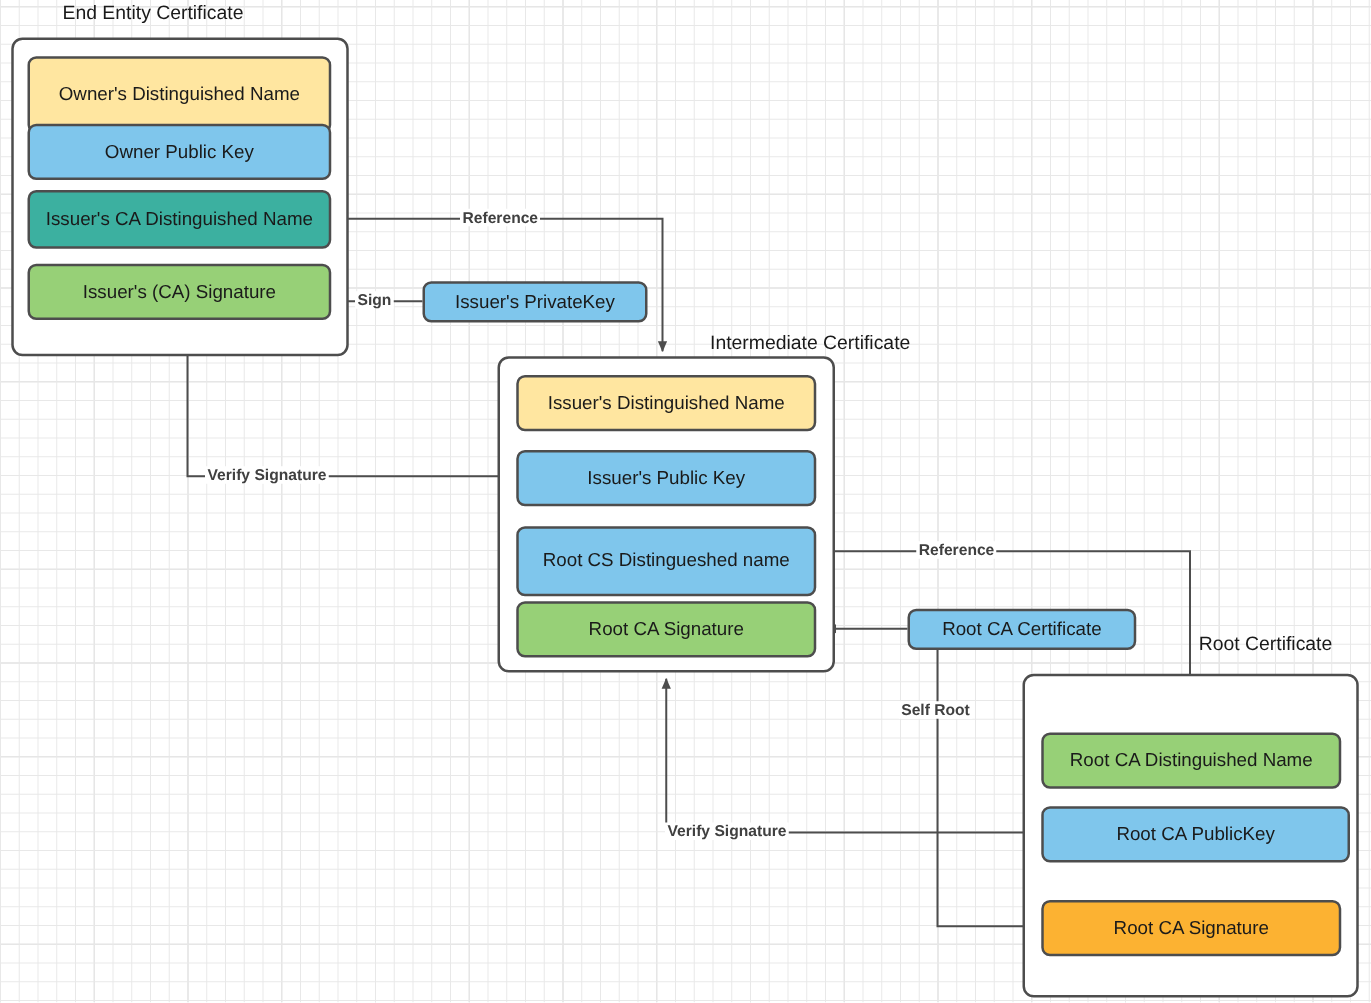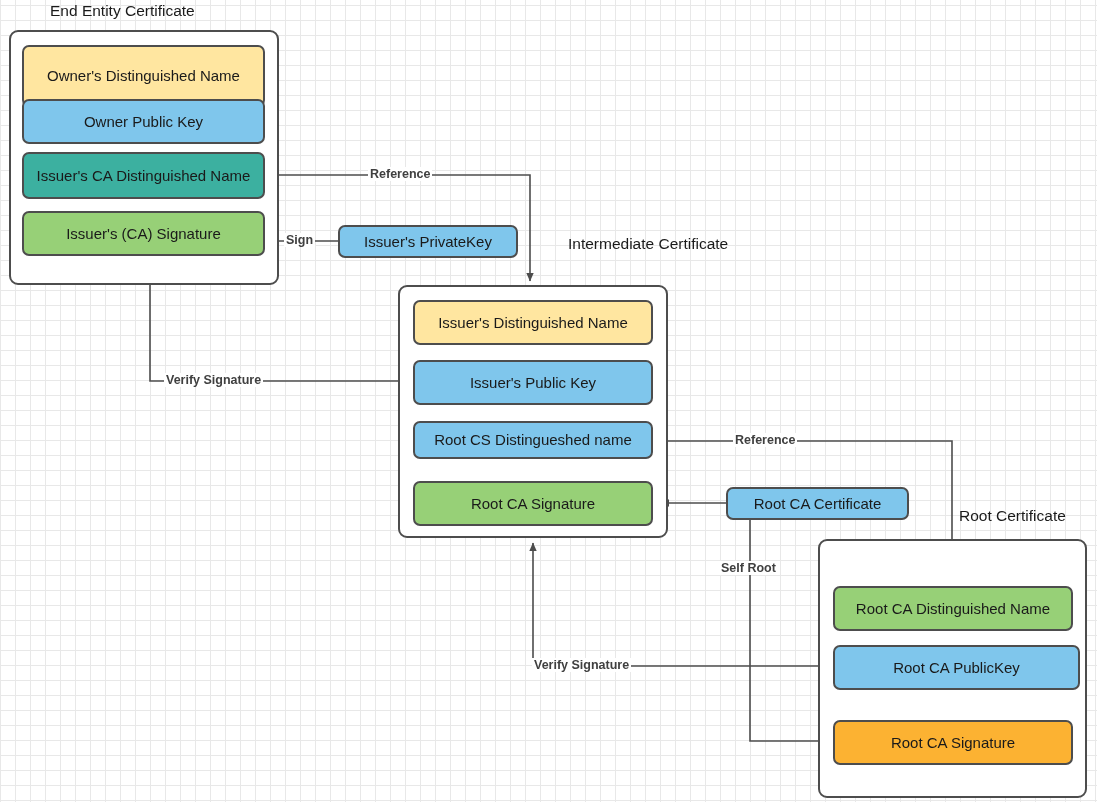--- a/index.html
+++ b/index.html
@@ -106,29 +106,29 @@
   <div class="node" style="left:22px; top:45px; width:243px; height:62px; background:#ffe6a0;">Owner's Distinguished Name</div>
 
   <div class="node" style="left:22px; top:99px; width:243px; height:45px; background:#7fc6ec;">Owner Public  Key</div>
 
   <div class="node" style="left:22px; top:152px; width:243px; height:47px; background:#3cb0a0;">Issuer's CA Distinguished Name</div>
 
   <div class="node" style="left:22px; top:211px; width:243px; height:45px; background:#97d077;">Issuer's (CA) Signature</div>
 
   <div class="node" style="left:338px; top:225px; width:180px; height:33px; background:#7fc6ec;">Issuer's PrivateKey</div>
 
-  <div class="cardtitle" style="left:568px; top:235px;">Intermediate Certificate</div>
+  <div class="cardtitle" style="left:568px; top:266px;">Intermediate Certificate</div>
 
   <div class="card" style="left:398px; top:285px; width:270px; height:253px;"></div>
 
   <div class="node" style="left:413px; top:300px; width:240px; height:45px; background:#ffe6a0;">Issuer's Distinguished Name</div>
 
   <div class="node" style="left:413px; top:360px; width:240px; height:45px; background:#7fc6ec;">Issuer's Public  Key</div>
 
-  <div class="node" style="left:413px; top:421px; width:240px; height:38px; background:#7fc6ec;">Root CS Distingueshed name</div>
+  <div class="node" style="left:413px; top:421px; width:240px; height:56px; background:#7fc6ec;">Root CS Distingueshed name</div>
 
   <div class="node" style="left:413px; top:481px; width:240px; height:45px; background:#97d077;">Root CA Signature</div>
 
   <div class="node" style="left:726px; top:487px; width:183px; height:33px; background:#7fc6ec;">Root CA Certificate</div>
 
   <div class="cardtitle" style="left:959px; top:507px;">Root Certificate</div>
 
   <div class="card" style="left:818px; top:539px; width:269px; height:259px;"></div>
 
   <div class="node" style="left:833px; top:586px; width:240px; height:45px; background:#97d077;">Root CA Distinguished Name</div>

